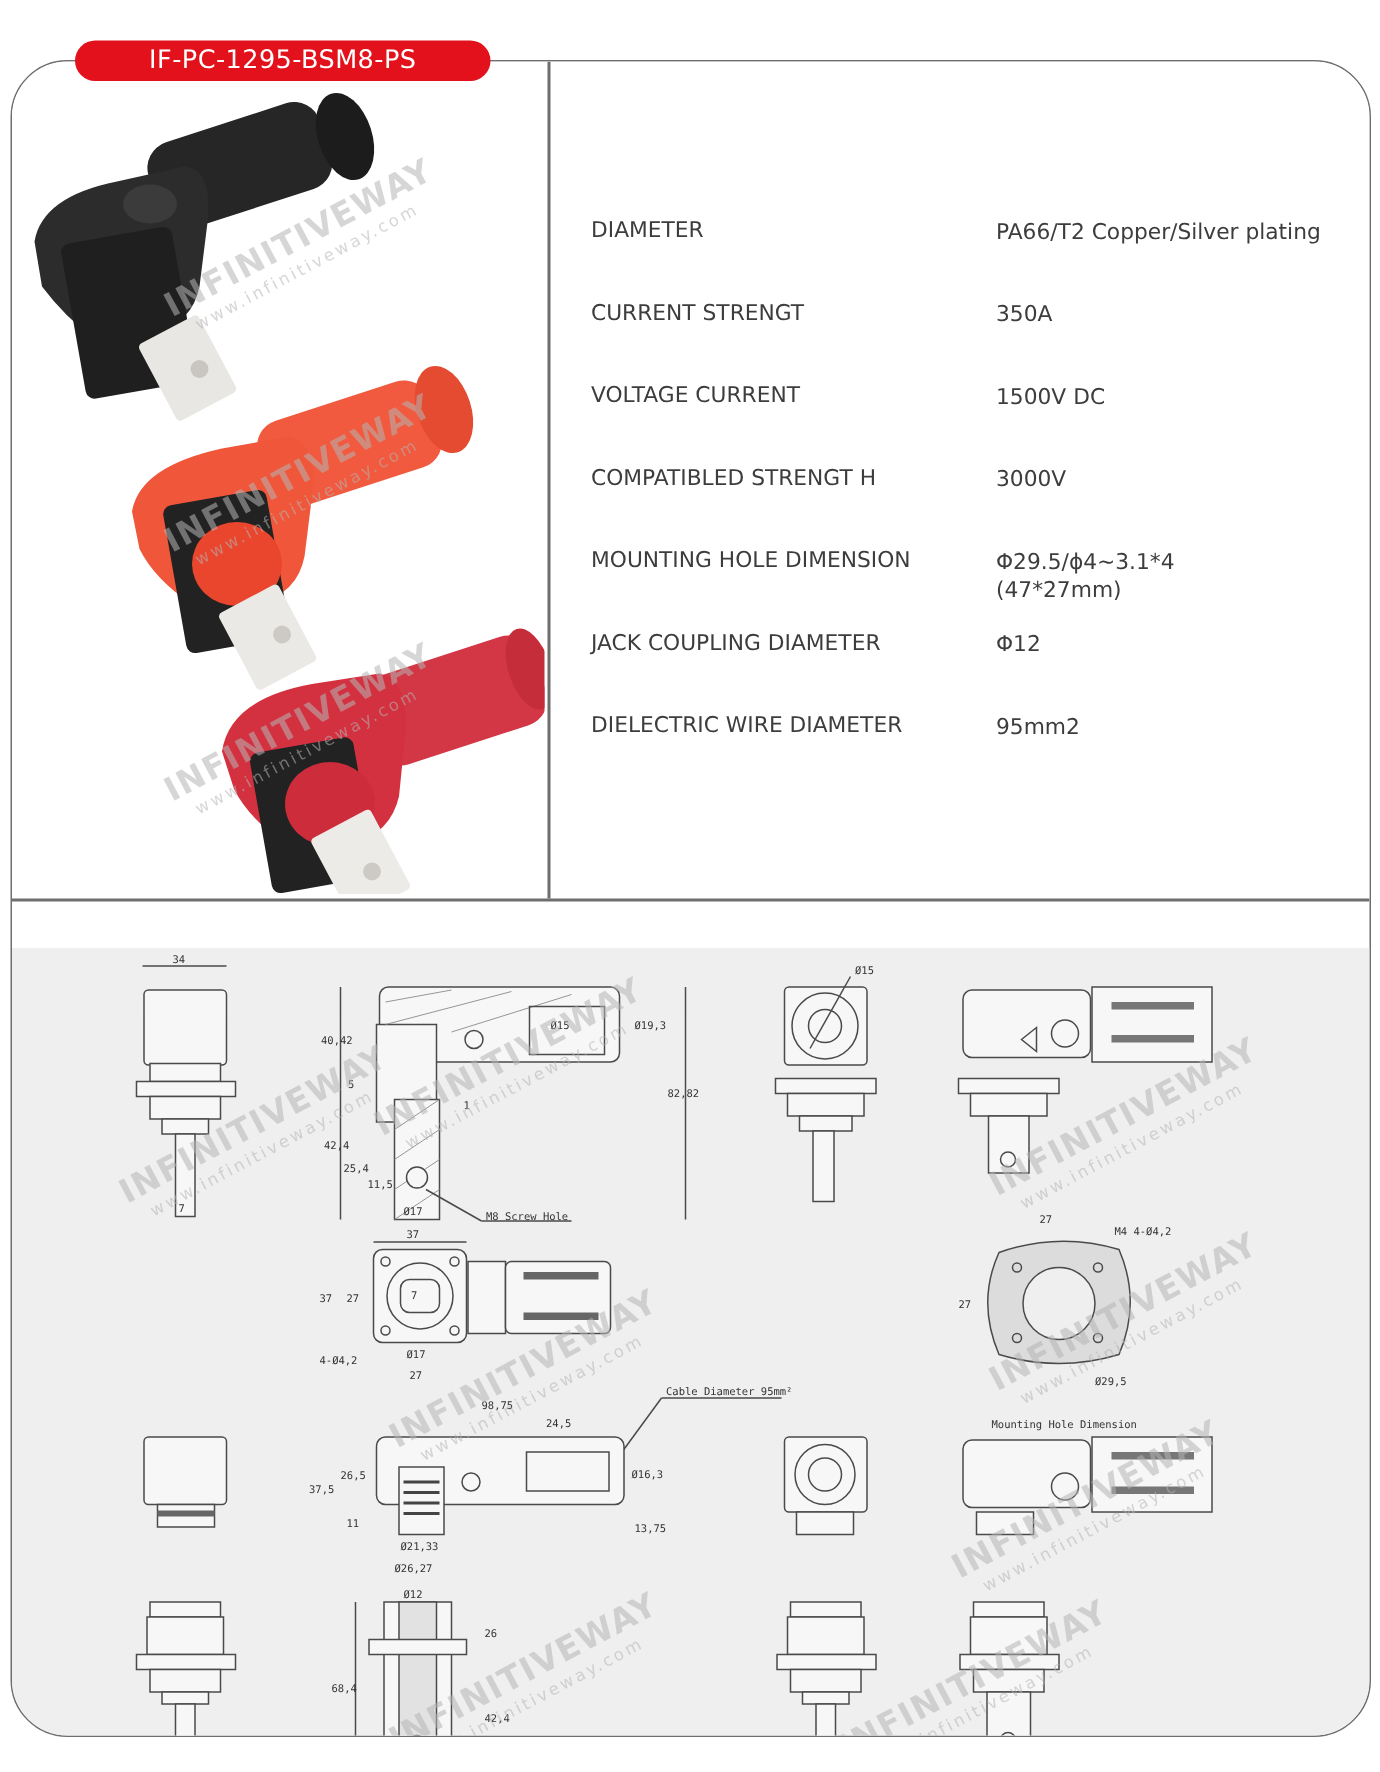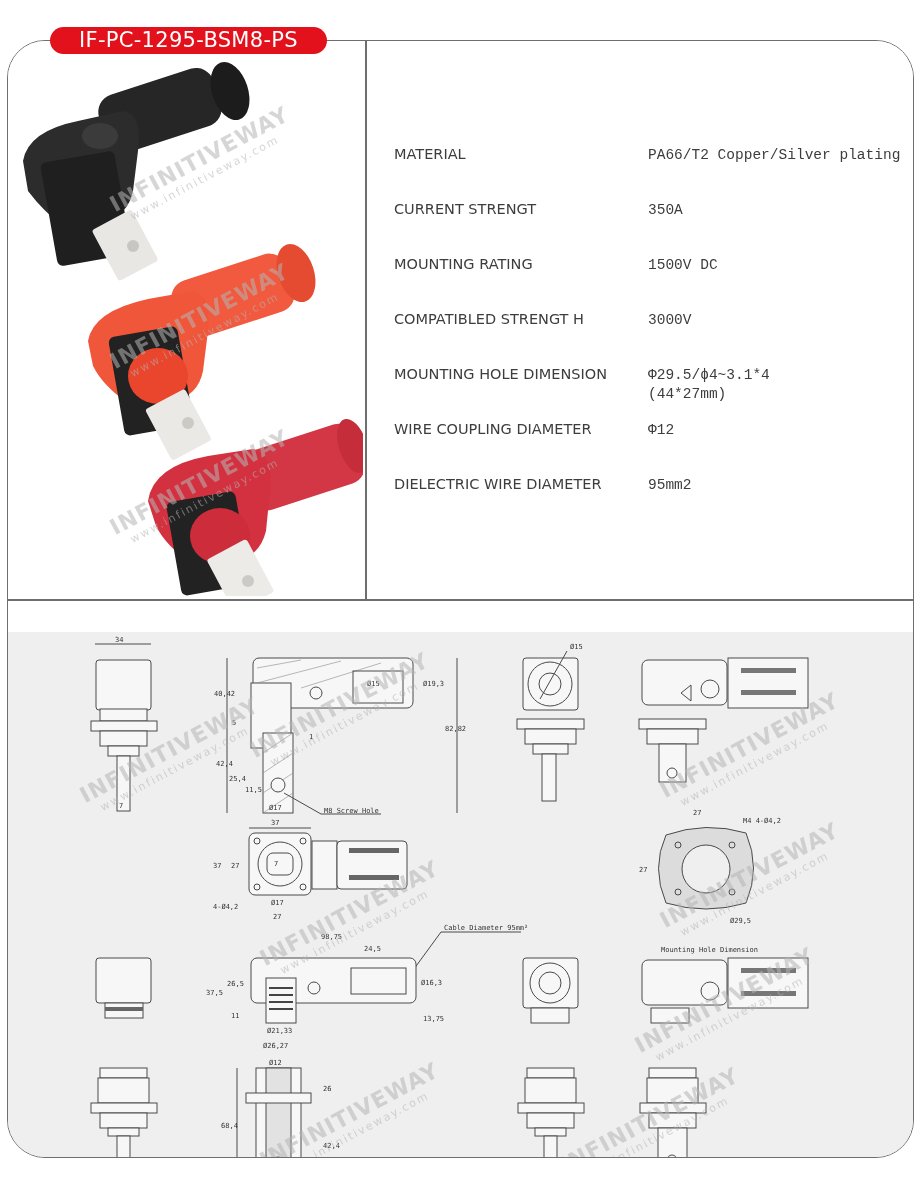--- a/index.html
+++ b/index.html
@@ -9,28 +9,28 @@
   
   .frame { position: absolute; left: 7px; top: 40px; width: 907px; height: 1118px;
            border: 1.5px solid #6e6e6e; border-radius: 38px 38px 38px 38px; box-sizing: border-box; overflow: hidden; }
   .top-section { position: absolute; left: 0; top: 0; width: 100%; height: 558px; background: #ffffff; }
   .divider-v { position: absolute; left: 357px; top: 0; width: 1.5px; height: 558px; background: #6e6e6e; }
   .divider-h { position: absolute; left: 0; top: 558px; width: 100%; height: 1.5px; background: #6e6e6e; }
   .drawing-section { position: absolute; left: 0; top: 591px; width: 100%; height: 560px; background: #efefef; }
 
   
   .title-pill { position: absolute; left: 50px; top: 27px; width: 277px; height: 27px;
-                background: #e2111b; border-radius: 14px; color: #fff; font-size: 21px;
+                background: #e2111b; border-radius: 14px; color: #fff; font-size: 17px;
                 line-height: 27px; text-align: center; letter-spacing: 0.3px; z-index: 5; }
 
   
   .specs { position: absolute; left: 386px; top: 0; width: 530px; }
   .spec-row { position: absolute; left: 0; width: 520px; font-size: 14.5px; color: #3d3d3d; }
   .spec-label { position: absolute; left: 0; white-space: nowrap; }
-  .spec-value { position: absolute; left: 254px; white-space: nowrap; line-height: 19px; font-family: Liberation Mono, monospace; }
+  .spec-value { position: absolute; left: 270px; white-space: nowrap; line-height: 19px; }
 
   
   .photo { position: absolute; }
   .wm { position: absolute; color: rgba(180,180,180,0.55); font-weight: bold; font-size: 22px;
         transform: rotate(-28deg); letter-spacing: 1px; white-space: nowrap; pointer-events: none; }
   .wm small { display: block; font-size: 11px; font-weight: normal; letter-spacing: 2px; margin-left: 12px; }
 
   .dim { font-family: "DejaVu Sans Mono", monospace; font-size: 7px; fill: #333; }
   .draw { stroke: #4a4a4a; stroke-width: 1; fill: none; }
   .drawf { stroke: #4a4a4a; stroke-width: 1; fill: #f7f7f7; }
@@ -75,44 +75,44 @@
     </svg>
 
     <div class="wm" style="left:95px;top:105px;"><span>INFINITIVEWAY</span><small>www.infinitiveway.com</small></div>
     <div class="wm" style="left:95px;top:262px;"><span>INFINITIVEWAY</span><small>www.infinitiveway.com</small></div>
     <div class="wm" style="left:95px;top:428px;"><span>INFINITIVEWAY</span><small>www.infinitiveway.com</small></div>
 
     <div class="divider-v"></div>
 
     <div class="specs">
       <div class="spec-row" style="top:105px">
-        <span class="spec-label">MATERIAL</span>
+        <span class="spec-label">DIAMETER</span>
         <span class="spec-value">PA66/T2 Copper/Silver plating</span>
       </div>
       <div class="spec-row" style="top:160px">
         <span class="spec-label">CURRENT STRENGT</span>
         <span class="spec-value">350A</span>
       </div>
       <div class="spec-row" style="top:215px">
-        <span class="spec-label">MOUNTING RATING</span>
+        <span class="spec-label">VOLTAGE CURRENT</span>
         <span class="spec-value">1500V DC</span>
       </div>
       <div class="spec-row" style="top:270px">
         <span class="spec-label">COMPATIBLED STRENGT H</span>
         <span class="spec-value">3000V</span>
       </div>
       <div class="spec-row" style="top:325px">
         <span class="spec-label">MOUNTING HOLE DIMENSION</span>
         <span class="spec-value">
           <span>Φ29.5/ϕ4~3.1*4</span><br>
-          <span>(44*27mm)</span>
+          <span>(47*27mm)</span>
         </span>
       </div>
       <div class="spec-row" style="top:380px">
-        <span class="spec-label">WIRE COUPLING DIAMETER</span>
+        <span class="spec-label">JACK COUPLING DIAMETER</span>
         <span class="spec-value">Φ12</span>
       </div>
       <div class="spec-row" style="top:435px">
         <span class="spec-label">DIELECTRIC WIRE DIAMETER</span>
         <span class="spec-value">95mm2</span>
       </div>
     </div>
   </div>
 
   <div class="divider-h"></div>

